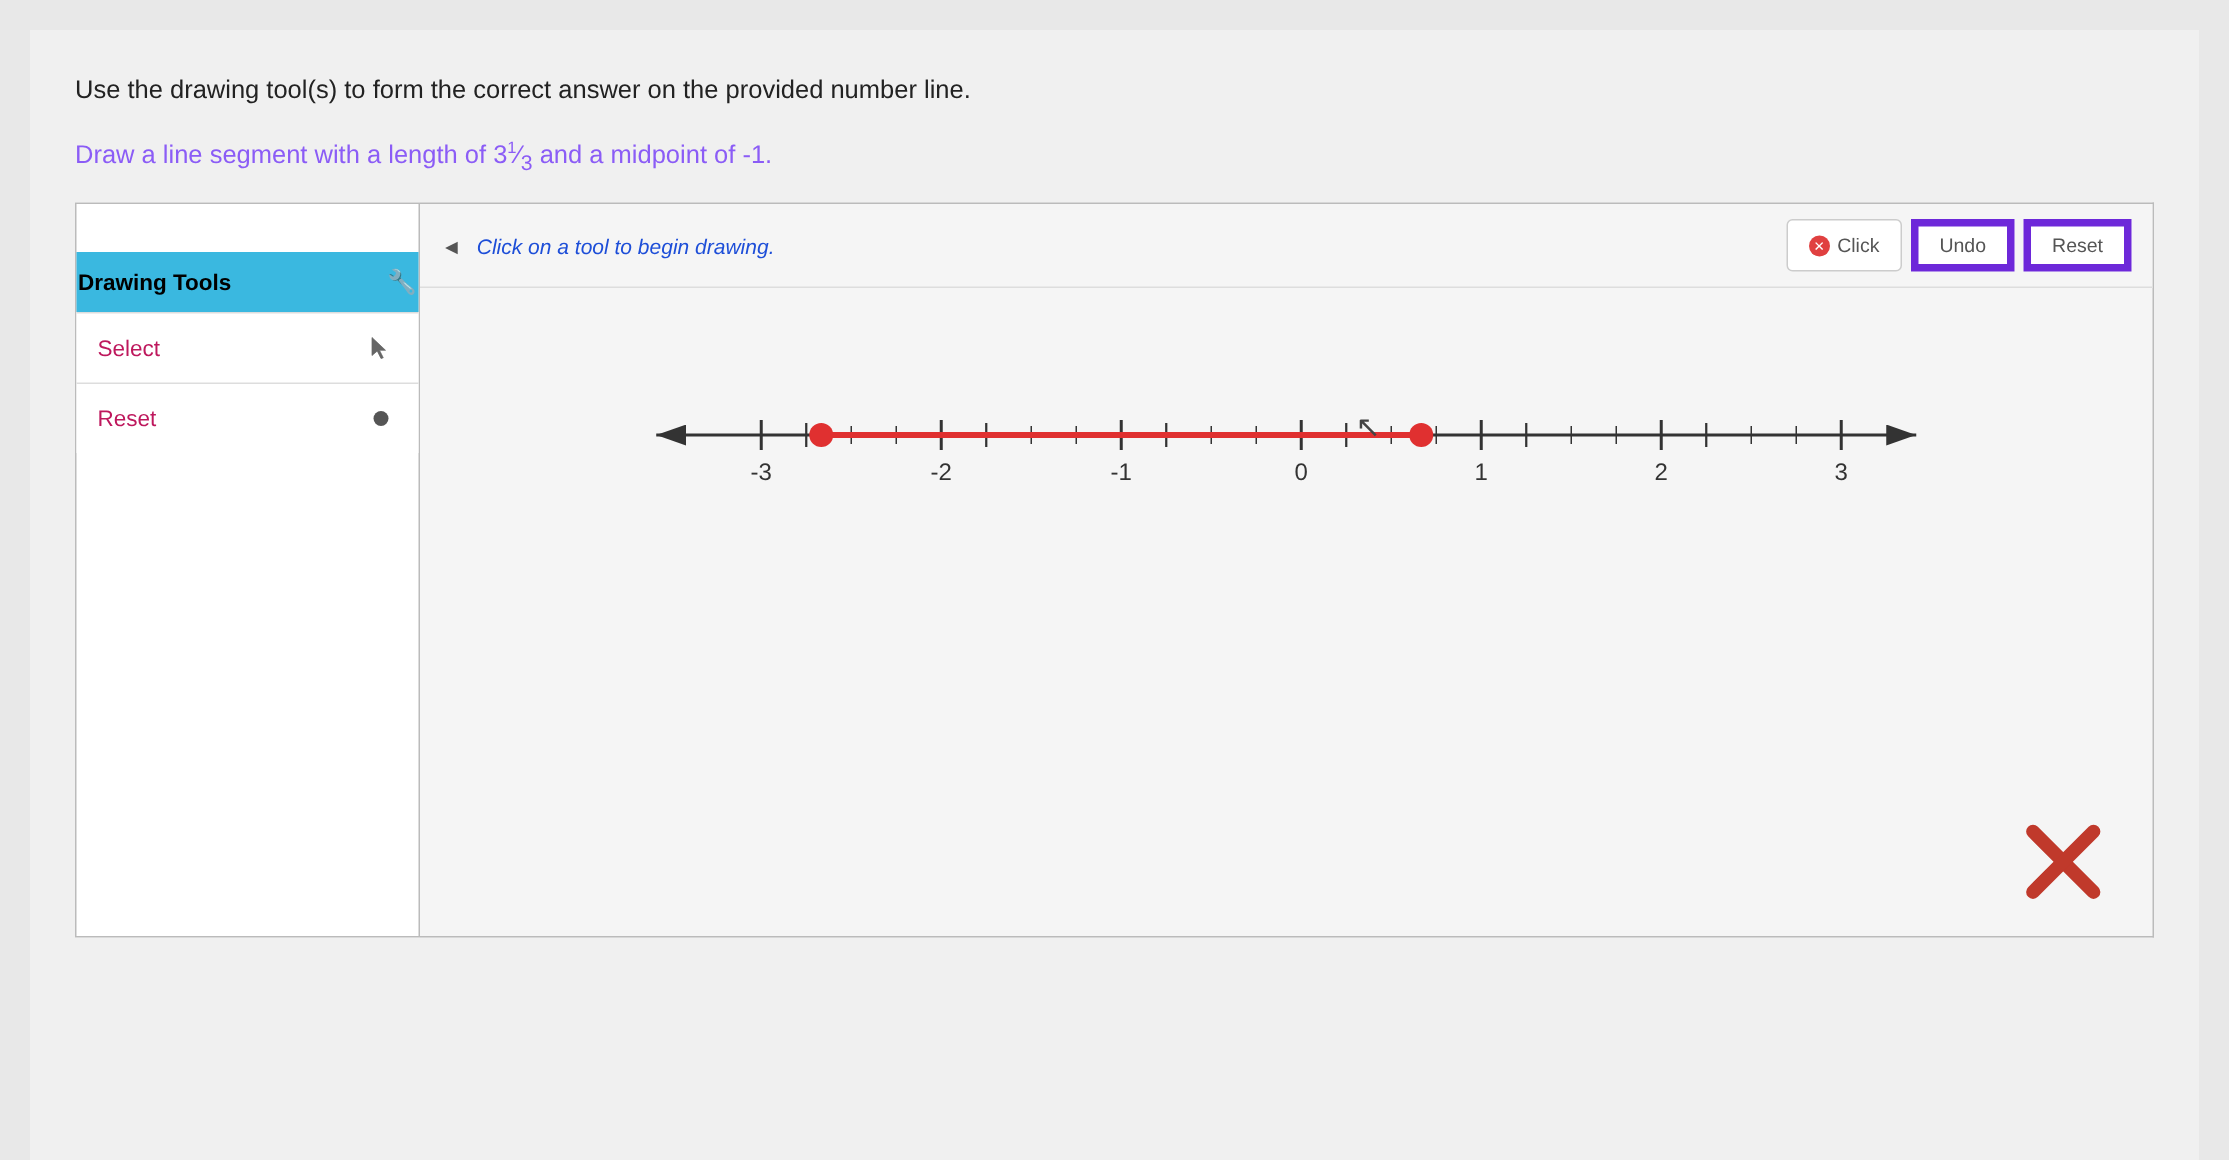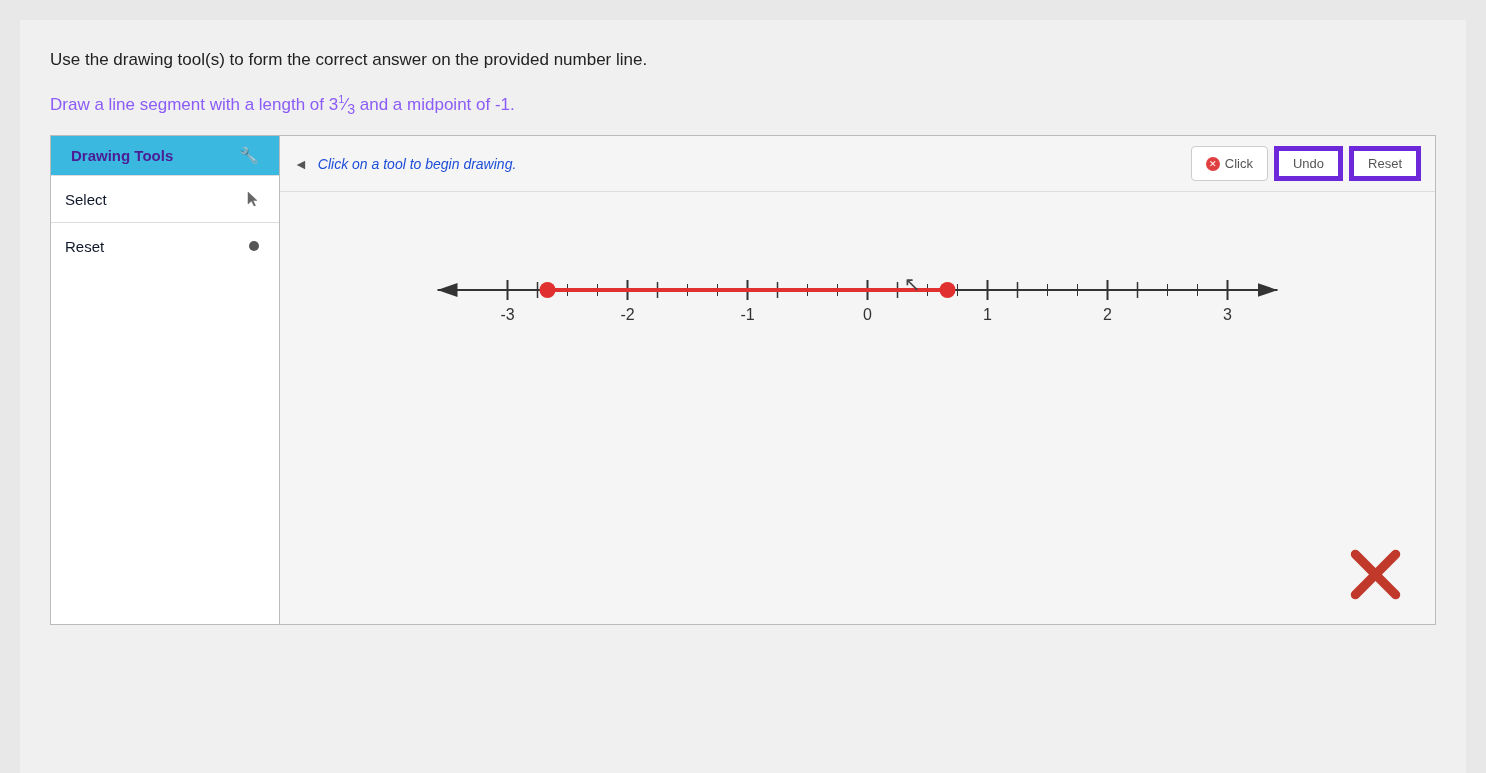--- a/index.html
+++ b/index.html
@@ -37,39 +37,40 @@
     }
     .tools-panel {
       width: 230px;
       border: 1px solid #bbb;
       background: #fff;
       flex-shrink: 0;
       z-index: 2;
     }
     .tools-header {
       background: #3ab8e0;
-      color: #4c1d95;
+      color: #000000;
       font-weight: bold;
       font-size: 15px;
-      padding: 10px 20px;
+      padding: 10px 1px;
       display: flex;
       align-items: center;
       justify-content: space-between;
+      margin-top: 32px;
     }
     .tools-header .wrench-icon {
       font-size: 16px;
     }
     .tool-item {
       display: flex;
       align-items: center;
       justify-content: space-between;
       padding: 12px 14px;
       border-top: 1px solid #ddd;
       font-size: 15px;
-      color: #0f172a;
+      color: #be185d;
       cursor: pointer;
       background: #fff;
     }
     .tool-icon {
       width: 22px;
       height: 22px;
       display: flex;
       align-items: center;
       justify-content: center;
       color: #555;

